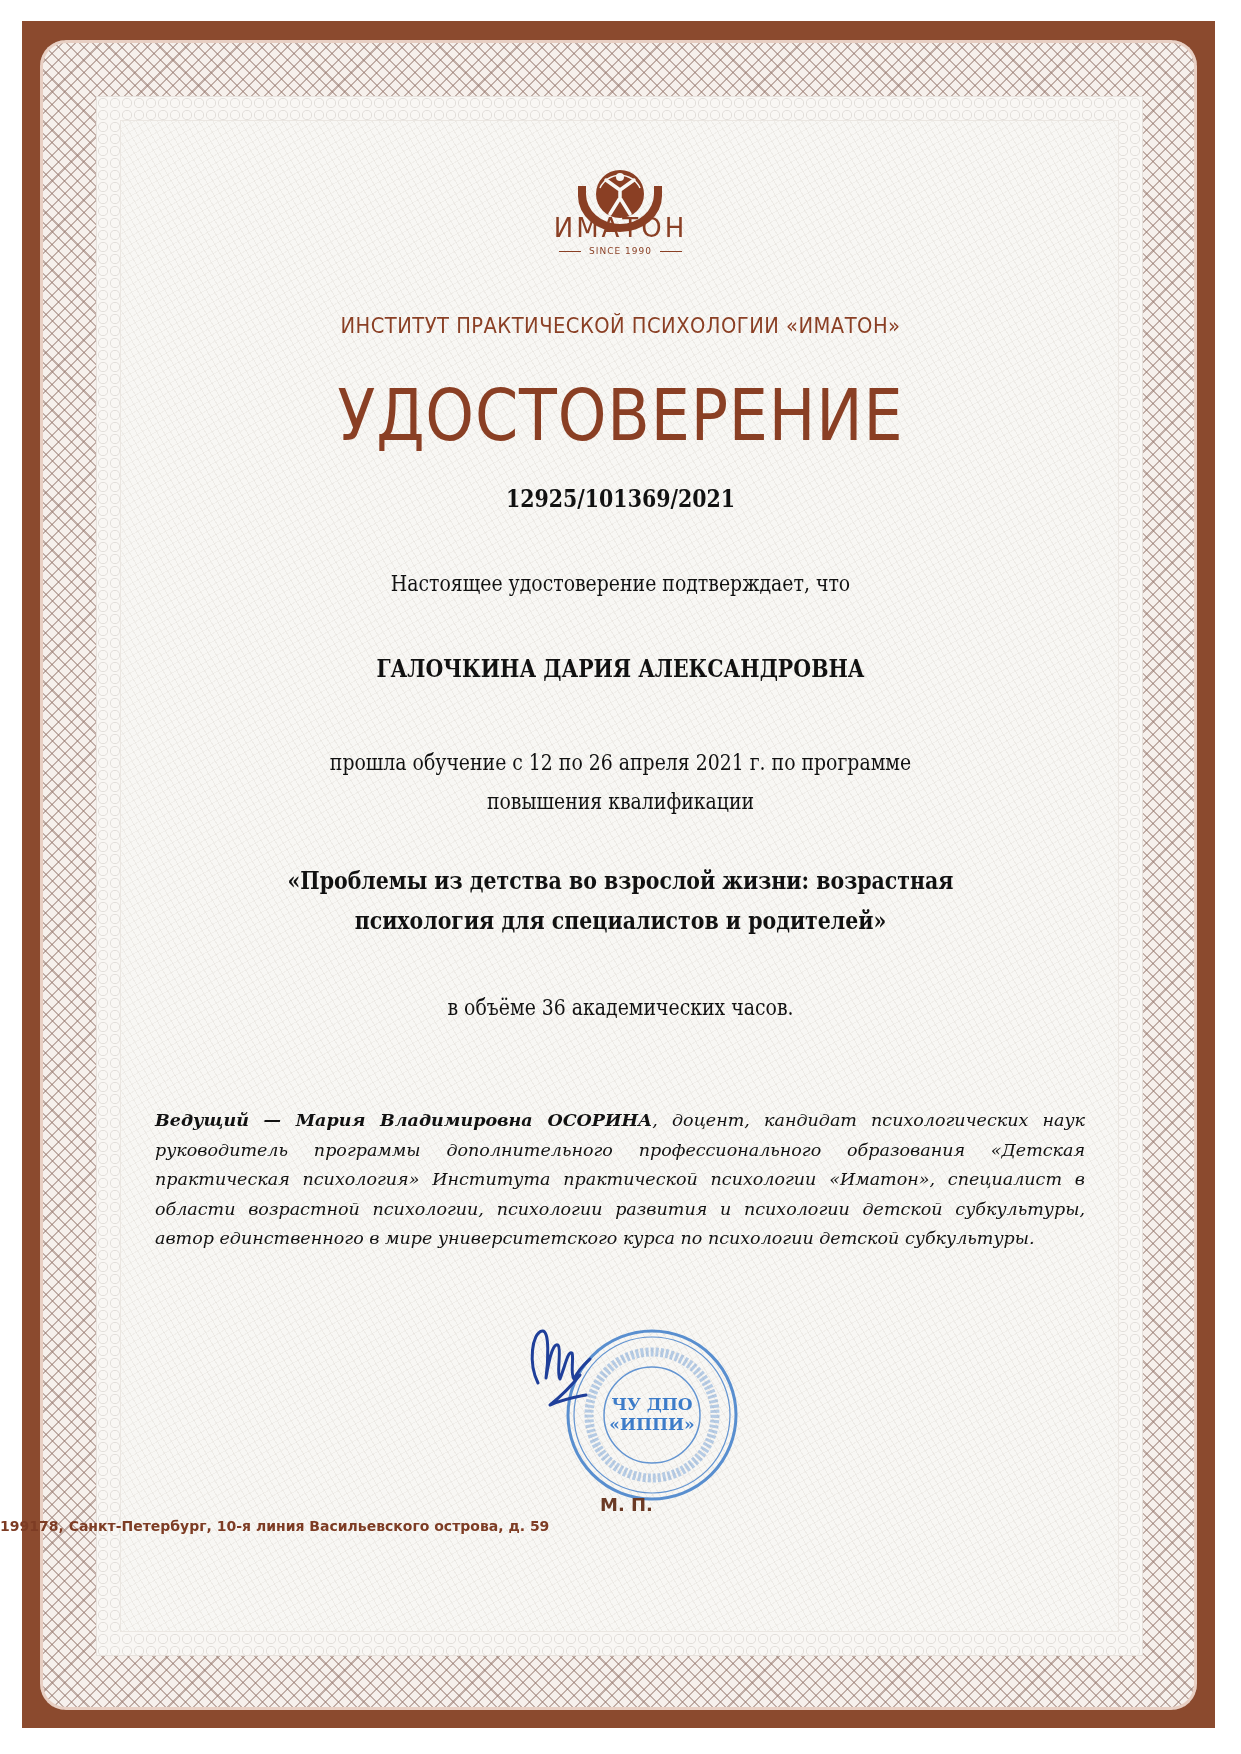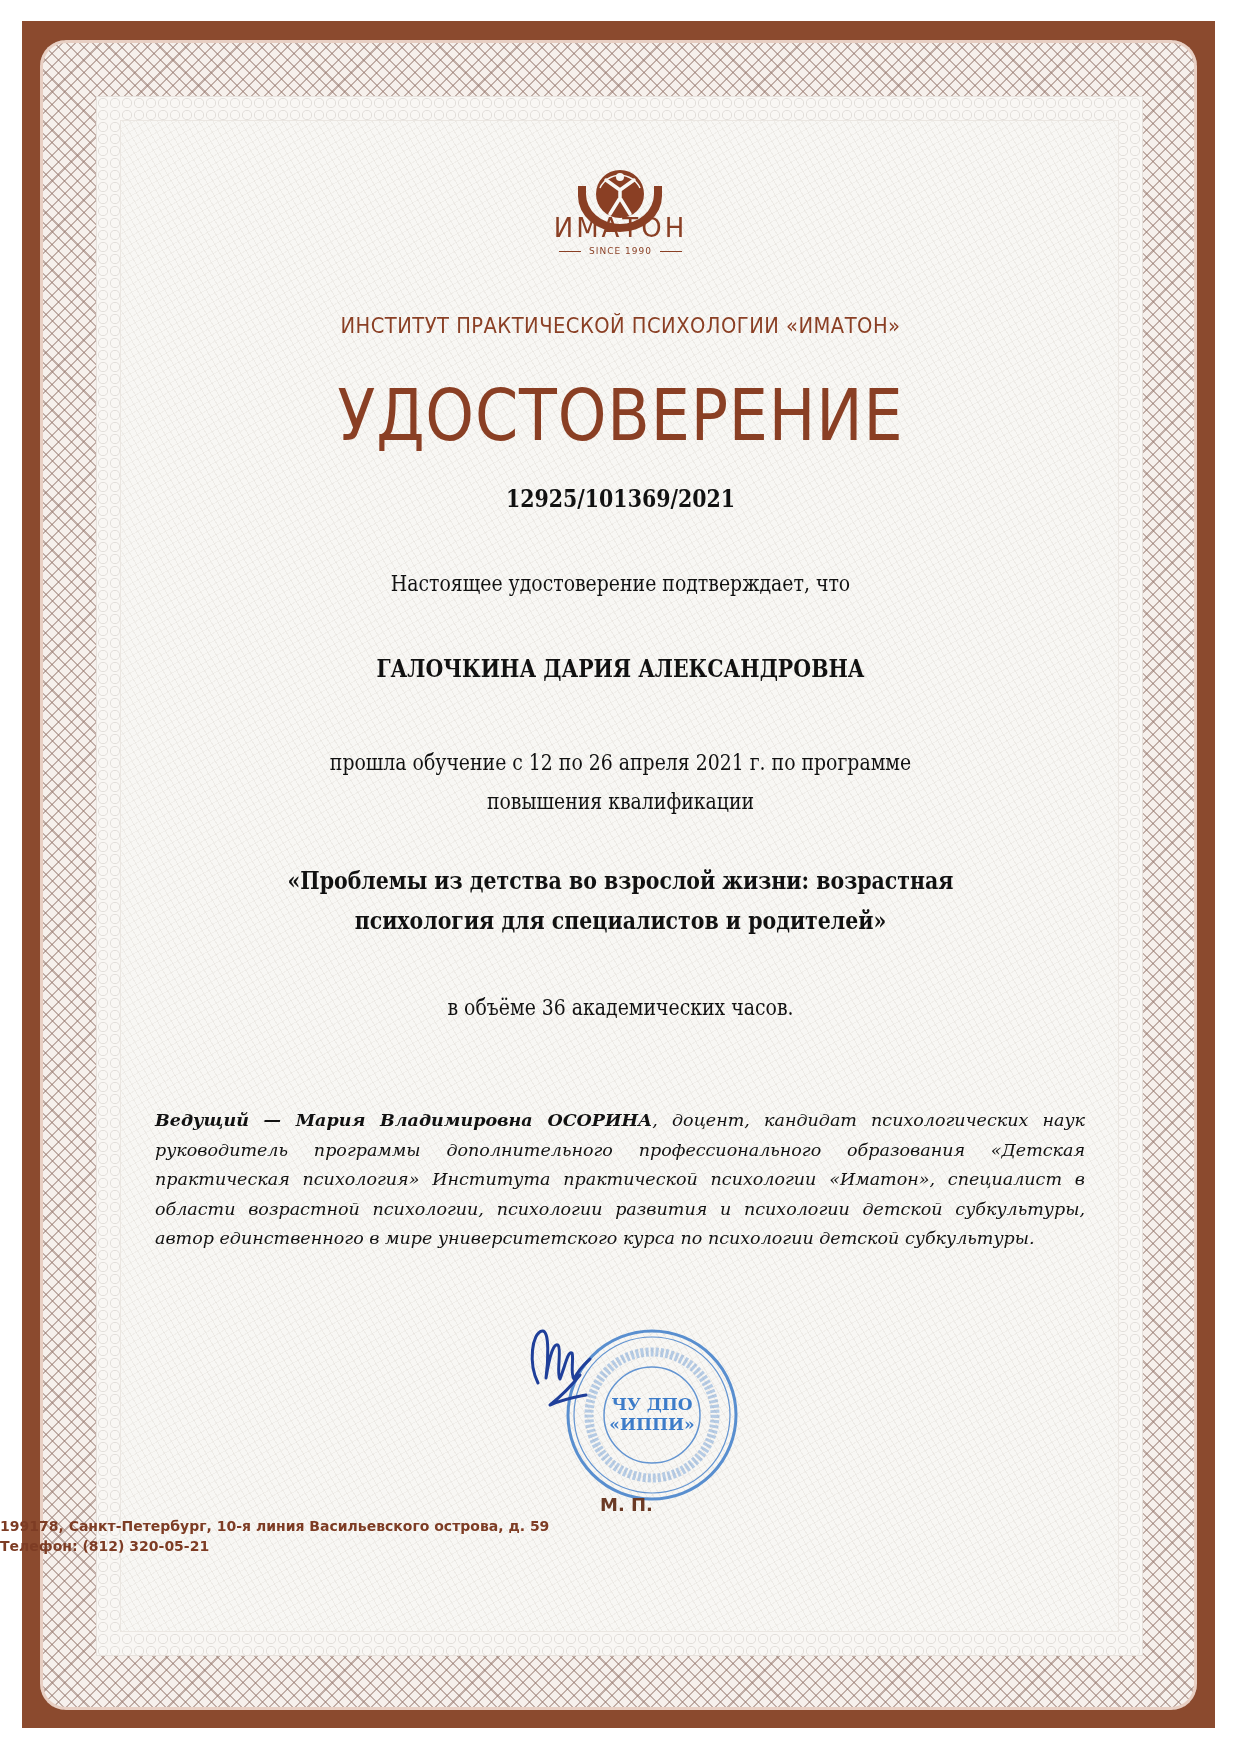--- a/index.html
+++ b/index.html
@@ -123,14 +123,13 @@
     <text x="87" y="102" text-anchor="middle" font-family="DejaVu Serif, serif" font-weight="bold" font-size="17" fill="#3d7cc9">«ИППИ»</text>
   </svg>
 
   <svg class="signature" viewBox="0 0 90 95">
     <path d="M18 60 C8 40 12 10 22 8 C30 6 28 40 26 55 C30 30 34 20 38 22 C42 26 36 52 40 56 C46 40 48 28 52 30 C54 34 50 52 54 56 C60 44 66 40 70 36 M60 52 C52 62 40 74 30 82 C44 76 56 74 66 72" stroke="#1f3f9a" stroke-width="3" fill="none" stroke-linecap="round" stroke-linejoin="round"></path>
   </svg>
 
   <div class="mp">М. П.</div>
 
   <div class="footer addr">199178, Санкт-Петербург, 10-я линия Васильевского острова, д. 59</div>
-  <div class="footer phone">Телефон: (812) 320-05-21</div>
 </div>
 
 </body></html>

